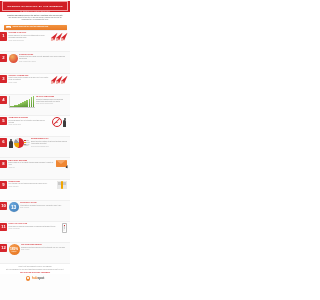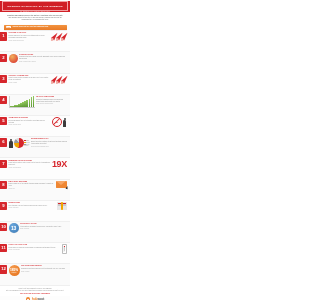--- a/index.html
+++ b/index.html
@@ -261,33 +261,20 @@
           </div>
       </div>
       <div class="txtcol">
         <div class="sec-h">WHERE BUDGETS GO</div>
         <p class="sec-p">Budget allocation continues to shift from traditional channels toward digital and content.</p>
         <p class="sec-src">Source: Gartner CMO Spend Survey</p>
       </div>
     </div>
   </div>
 
-  <div class="sec">
-    <div class="num">7</div>
-    <div class="sec-body">
-      <div class="txtcol">
-        <div class="sec-h">NURTURED LEADS CONVERT</div>
-        <p class="sec-p">Leads that are nurtured with relevant content convert at a dramatically higher rate.</p>
-        <p class="sec-src">Source: MarketingSherpa</p>
-      </div>
-      <div class="viscol">
-        <div class="bigstat s19">19X</div>
-      </div>
-    </div>
-  </div>
 
   <div class="sec alt">
     <div class="num">8</div>
     <div class="sec-body">
       <div class="txtcol">
         <div class="sec-h">EMAIL STILL DELIVERS</div>
         <p class="sec-p">Email remains one of the highest returning channels available to marketers today.</p>
         <p class="sec-src">Source: DMA</p>
       </div>
       <div class="viscol">

